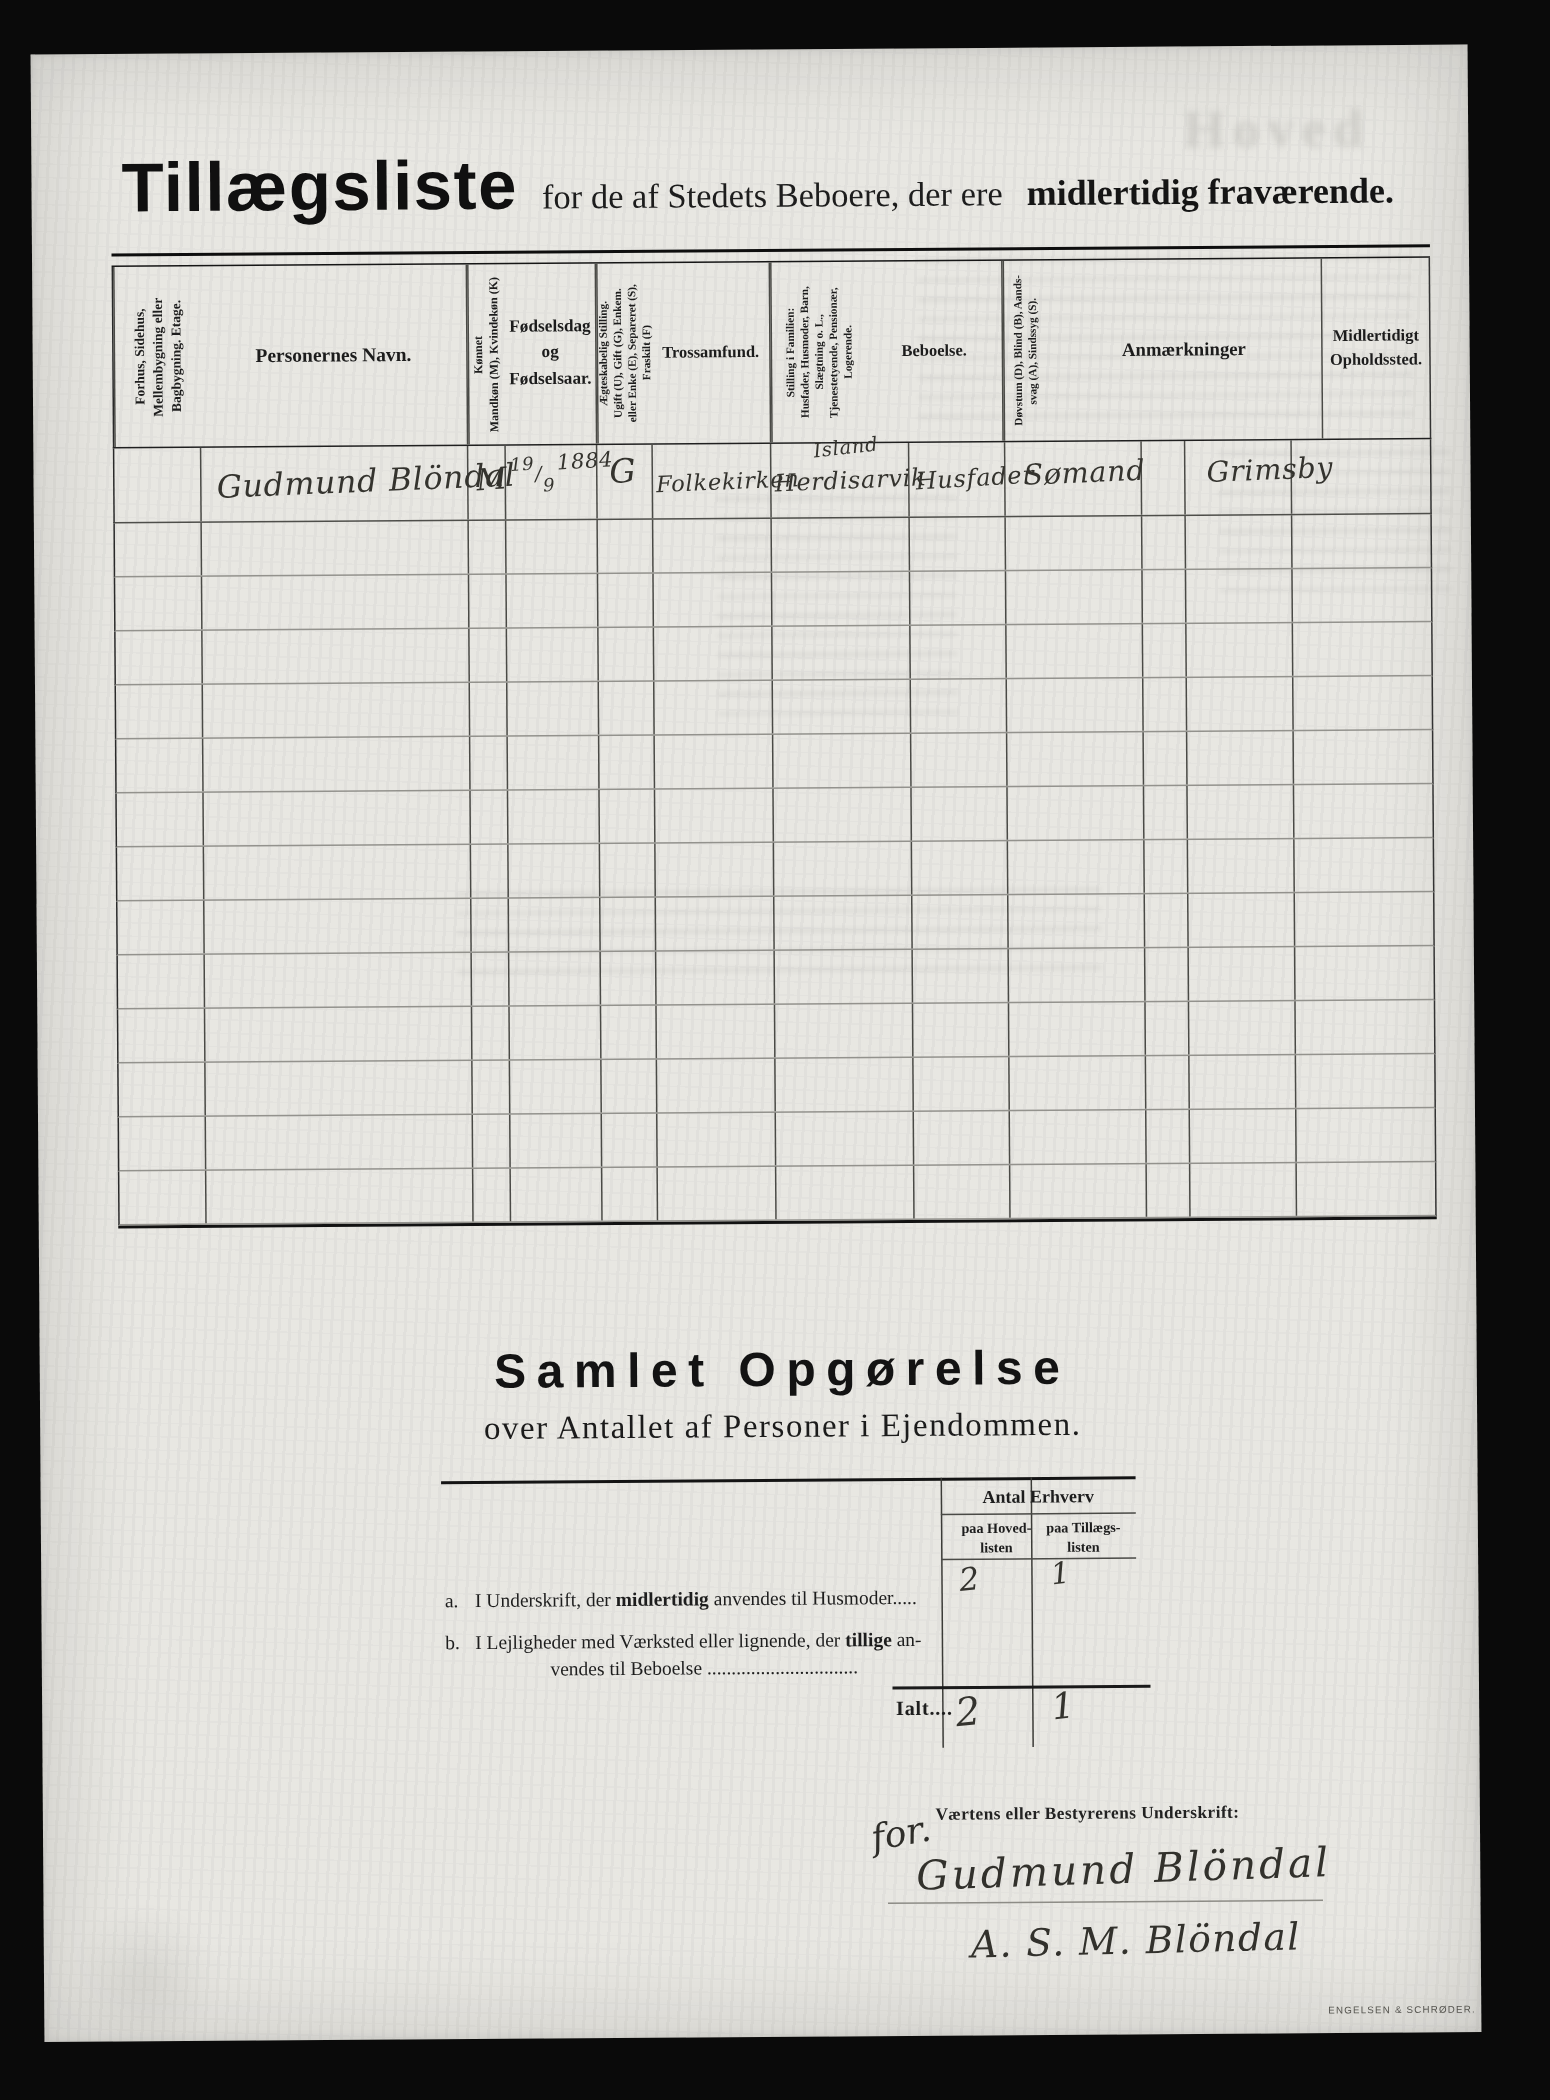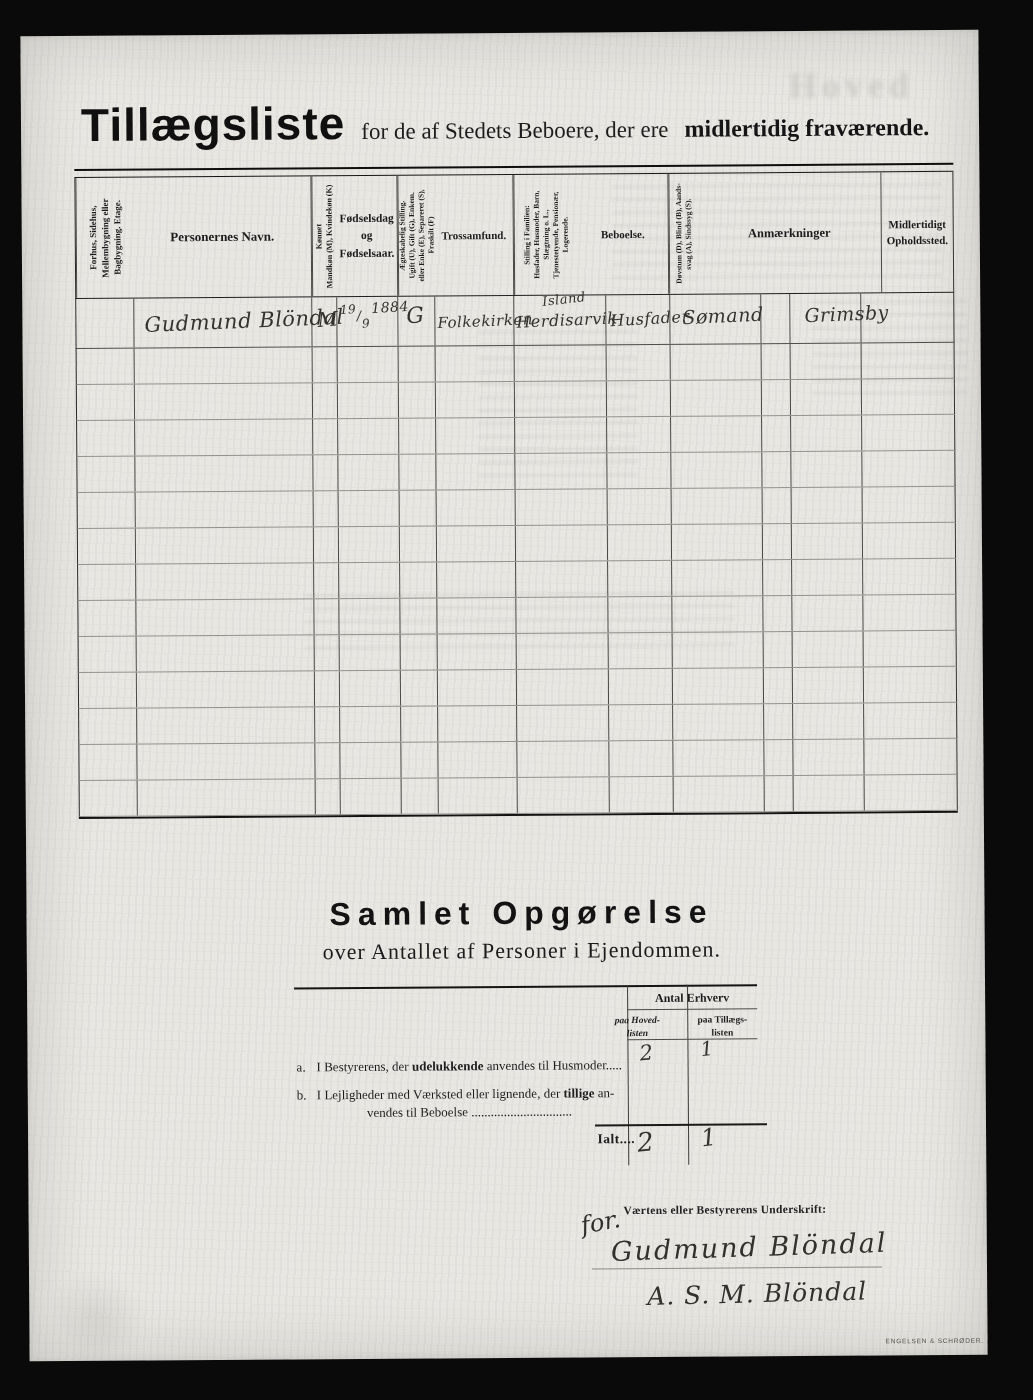--- a/index.html
+++ b/index.html
@@ -369,30 +369,30 @@
     <div class="h">Samlet Opgørelse</div>
     <div class="s">over Antallet af Personer i Ejendommen.</div>
   </div>
 
   <div class="sumtable">
     <div class="topline"></div>
     <div class="vline" style="left:333px;"></div>
     <div class="vline" style="left:393px;"></div>
     <div class="sum-colgroup">Antal Erhverv</div>
     <div class="hline" style="left:333px;top:24px;width:130px;"></div>
-    <div class="sum-subcol" style="left:313px;width:60px;font-style:italic;">paa Hoved-
+    <div class="sum-subcol" style="left:340px;width:60px;">paa Hoved-
 listen</div>
     <div class="sum-subcol" style="left:393px;width:70px;">paa Tillægs-
 listen</div>
     <div class="hline" style="left:333px;top:54px;width:130px;"></div>
 
     <div class="sum-hw" style="left:345px;top:56px;font-size:21px;transform:rotate(-5deg);">2</div>
     <div class="sum-hw" style="left:406px;top:52px;font-size:20px;transform:rotate(-6deg);">1</div>
 
-    <div class="sum-row-label" style="top:72px;"><span class="pre">a.</span><span>I Bestyrerens, der </span><span class="bold">udelukkende</span><span> anvendes til Husmoder.....</span></div>
+    <div class="sum-row-label" style="top:72px;"><span class="pre">a.</span><span>I Underskrift, der </span><span class="bold">midlertidig</span><span> anvendes til Husmoder.....</span></div>
 
     <div class="sum-row-label" style="top:100px;"><span class="pre">b.</span><span>I Lejligheder med Værksted eller lignende, der </span><span class="bold">tillige</span><span> an-</span></div>
     <div class="sum-b2" style="top:118px;">vendes til Beboelse ...............................</div>
 
     <div class="ialt-line"></div>
     <div class="ialt-label">Ialt....</div>
     <div class="sum-hw" style="left:342px;top:142px;font-size:26px;transform:rotate(-5deg);">2</div>
     <div class="sum-hw" style="left:406px;top:139px;font-size:24px;transform:rotate(-6deg);">1</div>
   </div>
 

